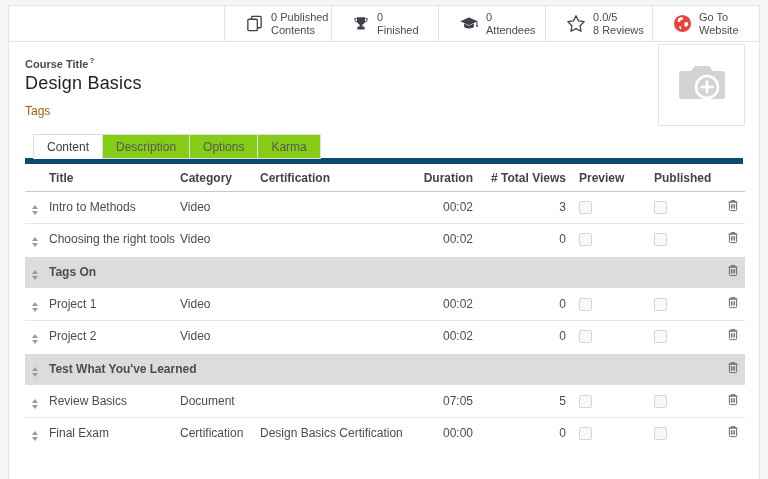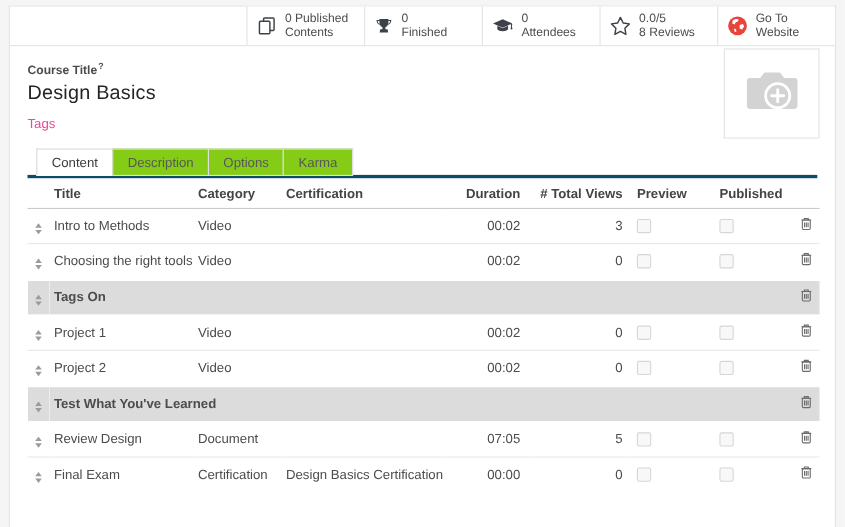--- a/index.html
+++ b/index.html
@@ -15,39 +15,39 @@
     position:absolute; left:8px; top:5px; width:752px; height:474px;
     background:#fff; border:1px solid #e3e3e3; border-bottom:none;
   }
   
   .statusbar {
     height:36px; border-bottom:1px solid #e3e3e3;
     display:flex; justify-content:flex-end; align-items:stretch;
   }
   .stat-btn {
     width:107px; display:flex; align-items:center; gap:7px;
-    padding:0 8px; border-left:1px solid #e3e3e3; cursor:pointer;
+    padding:0 20px; border-left:1px solid #e3e3e3; cursor:pointer;
     background:#fff;
   }
   .stat-text { font-size:11px; line-height:13px; color:#4c4c4c; }
   .stat-text div { white-space:nowrap; }
   .stat-ic { display:flex; align-items:center; }
   
   .bodyarea { padding:14px 16px 0 16px; position:relative; }
   .field-label { font-size:11px; font-weight:bold; color:#4c4c4c; }
   .field-label sup { font-size:8px; color:#4c4c4c; margin-left:1px; }
   h1.course-title { font-size:18px; font-weight:400; color:#222426; margin:3px 0 10px 0; letter-spacing:0.2px; }
-  .tags-placeholder { font-size:12px; color:#ec4899; margin-bottom:16px; }
+  .tags-placeholder { font-size:12px; color:#a16207; margin-bottom:16px; }
   .image-box {
     position:absolute; top:2px; right:14px; width:87px; height:82px;
     border:1px solid #e3e3e3; background:#fff;
     display:flex; align-items:center; justify-content:center;
   }
   
-  .tabs { display:flex; border-bottom:3px solid #0c4a6e; padding-left:8px; }
+  .tabs { display:flex; border-bottom:6px solid #0c4a6e; padding-left:8px; }
   .tab {
     font-size:12px; color:#585858; padding:5px 13px 4px 13px;
     border:1px solid #e0e0e0; background:#84cc16; cursor:pointer;
     margin-bottom:-1px; margin-right:-1px;
   }
   .tab.active {
     background:#fff; border-color:#d9d9d9; border-bottom-color:#fff; color:#3c3c3c;
   }
   
   table.content-table { width:100%; border-collapse:collapse; table-layout:fixed; font-size:12px; }
@@ -300,21 +300,21 @@
                   <rect x="2.4" y="3" width="7.2" height="8.6" rx="1"></rect>
                   <path d="M4.4 5.2v4.4M6 5.2v4.4M7.6 5.2v4.4"></path>
                 </svg></span></td>
       </tr>
 
       <tr class="content-row">
         <td><span class="drag-handle">
                 <span class="tri-up"></span>
                 <span class="tri-down"></span>
               </span></td>
-        <td>Review Design</td>
+        <td>Review Basics</td>
         <td>Document</td>
         <td></td>
         <td class="ta-r">07:05</td>
         <td class="ta-r">5</td>
         <td class="pl-5"><span class="cb"></span></td>
         <td class="pl-14"><span class="cb"></span></td>
         <td class="trash-cell"><span class="trash-btn"><svg width="12" height="13" viewBox="0 0 12 13" fill="none" stroke="#6a6a6a">
                   <path d="M1.5 3h9M4.2 3V1.6h3.6V3"></path>
                   <rect x="2.4" y="3" width="7.2" height="8.6" rx="1"></rect>
                   <path d="M4.4 5.2v4.4M6 5.2v4.4M7.6 5.2v4.4"></path>

